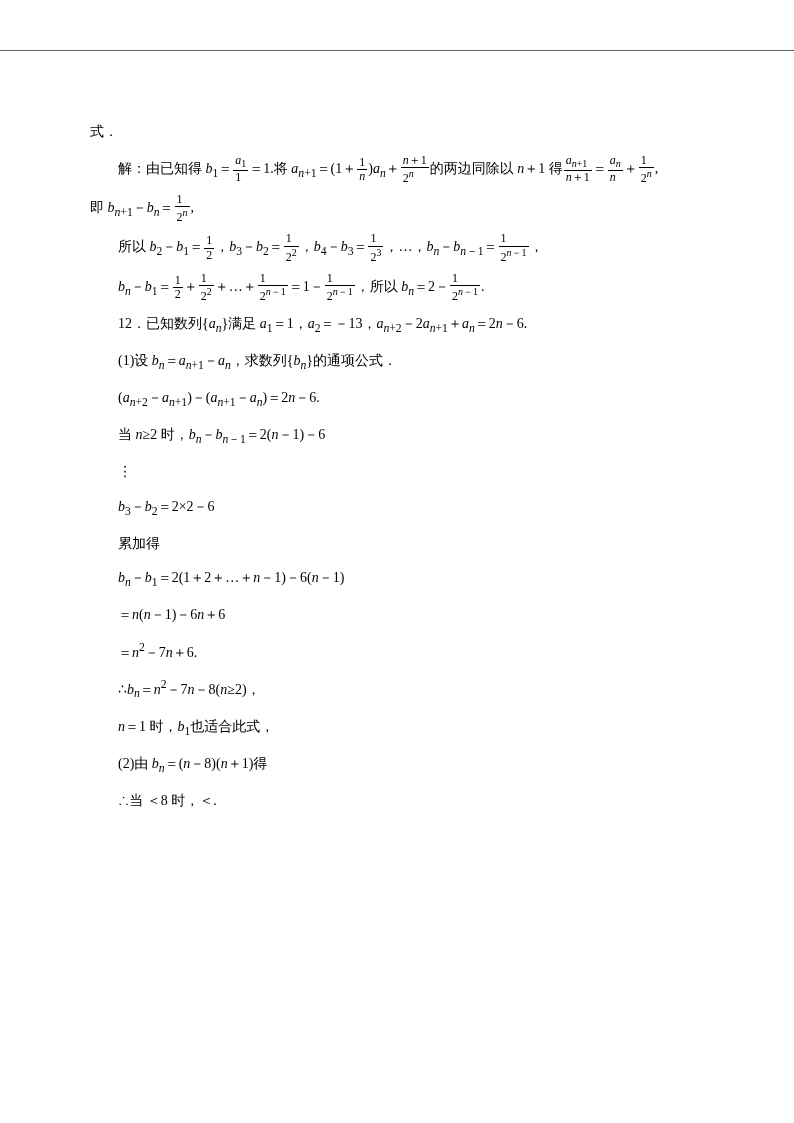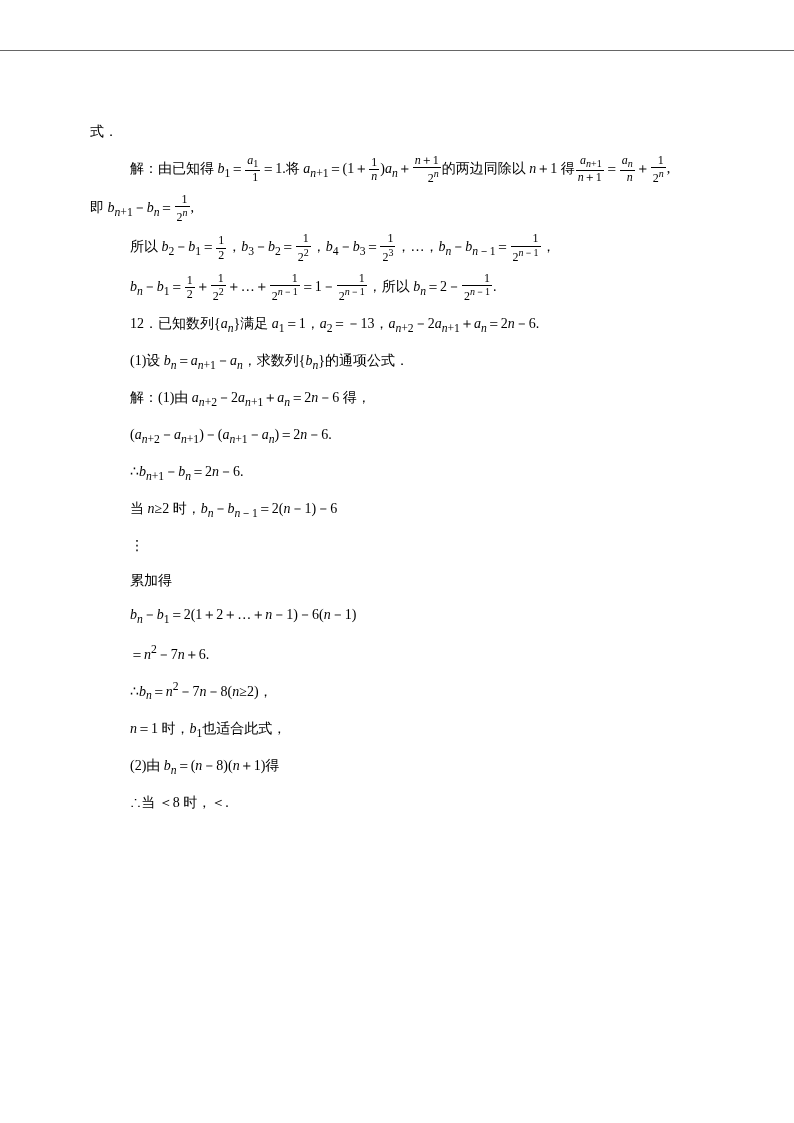--- a/index.html
+++ b/index.html
@@ -16,29 +16,29 @@
   .page {
     padding: 60px 90px 40px 90px;
     border-top: 1px solid #666;
     margin-top: 50px;
   }
   .line {
     margin: 8px 0;
     line-height: 1.9;
   }
   .indent {
-    margin-left: 40px;
+    margin-left: 28px;
   }
   .noindent {
     margin-left: 0;
   }
   .frac {
     display: inline-block;
     vertical-align: middle;
-    text-align: right;
+    text-align: left;
     font-size: 12px;
     line-height: 1.1;
     margin: 0 1px;
   }
   .frac .num {
     display: block;
     border-bottom: 1px solid #000;
     padding: 0 2px;
   }
   .frac .den {
@@ -51,25 +51,25 @@
 <body>
 
 <div class="page" id="content">
     <div class="line noindent">式．</div>
     <div class="line indent">解：由已知得 <i>b</i><sub>1</sub>＝<span class="frac"><span class="num"><i>a</i><sub>1</sub></span><span class="den">1</span></span>＝1.将 <i>a</i><sub><i>n</i>+1</sub>＝(1＋<span class="frac"><span class="num">1</span><span class="den"><i>n</i></span></span>)<i>a</i><sub><i>n</i></sub>＋<span class="frac"><span class="num"><i>n</i>＋1</span><span class="den">2<sup><i>n</i></sup></span></span>的两边同除以 <i>n</i>＋1 得<span class="frac"><span class="num"><i>a</i><sub><i>n</i>+1</sub></span><span class="den"><i>n</i>＋1</span></span>＝<span class="frac"><span class="num"><i>a</i><sub><i>n</i></sub></span><span class="den"><i>n</i></span></span>＋<span class="frac"><span class="num">1</span><span class="den">2<sup><i>n</i></sup></span></span>,</div>
     <div class="line noindent">即 <i>b</i><sub><i>n</i>+1</sub>－<i>b</i><sub><i>n</i></sub>＝<span class="frac"><span class="num">1</span><span class="den">2<sup><i>n</i></sup></span></span>,</div>
     <div class="line indent">所以 <i>b</i><sub>2</sub>－<i>b</i><sub>1</sub>＝<span class="frac"><span class="num">1</span><span class="den">2</span></span>，<i>b</i><sub>3</sub>－<i>b</i><sub>2</sub>＝<span class="frac"><span class="num">1</span><span class="den">2<sup>2</sup></span></span>，<i>b</i><sub>4</sub>－<i>b</i><sub>3</sub>＝<span class="frac"><span class="num">1</span><span class="den">2<sup>3</sup></span></span>，…，<i>b</i><sub><i>n</i></sub>－<i>b</i><sub><i>n</i>－1</sub>＝<span class="frac"><span class="num">1</span><span class="den">2<sup><i>n</i>－1</sup></span></span>，</div>
     <div class="line indent"><i>b</i><sub><i>n</i></sub>－<i>b</i><sub>1</sub>＝<span class="frac"><span class="num">1</span><span class="den">2</span></span>＋<span class="frac"><span class="num">1</span><span class="den">2<sup>2</sup></span></span>＋…＋<span class="frac"><span class="num">1</span><span class="den">2<sup><i>n</i>－1</sup></span></span>＝1－<span class="frac"><span class="num">1</span><span class="den">2<sup><i>n</i>－1</sup></span></span>，所以 <i>b</i><sub><i>n</i></sub>＝2－<span class="frac"><span class="num">1</span><span class="den">2<sup><i>n</i>－1</sup></span></span>.</div>
     <div class="line indent">12．已知数列{<i>a</i><sub><i>n</i></sub>}满足 <i>a</i><sub>1</sub>＝1，<i>a</i><sub>2</sub>＝－13，<i>a</i><sub><i>n</i>+2</sub>－2<i>a</i><sub><i>n</i>+1</sub>＋<i>a</i><sub><i>n</i></sub>＝2<i>n</i>－6.</div>
     <div class="line indent">(1)设 <i>b</i><sub><i>n</i></sub>＝<i>a</i><sub><i>n</i>+1</sub>－<i>a</i><sub><i>n</i></sub>，求数列{<i>b</i><sub><i>n</i></sub>}的通项公式．</div>
-    <div class="line indent">解：(1)由 <i>a</i><sub><i>n</i>+2</sub>－2<i>a</i><sub><i>n</i>+1</sub>＋<i>a</i><sub><i>n</i></sub>＝2<i>n</i>－6 得，</div>
     <div class="line indent">(<i>a</i><sub><i>n</i>+2</sub>－<i>a</i><sub><i>n</i>+1</sub>)－(<i>a</i><sub><i>n</i>+1</sub>－<i>a</i><sub><i>n</i></sub>)＝2<i>n</i>－6.</div>
-    <div class="line indent">∴<i>b</i><sub><i>n</i>+1</sub>－<i>b</i><sub><i>n</i></sub>＝2<i>n</i>－6.</div>
     <div class="line indent">当 <i>n</i>≥2 时，<i>b</i><sub><i>n</i></sub>－<i>b</i><sub><i>n</i>－1</sub>＝2(<i>n</i>－1)－6</div>
     <div class="line indent">⋮</div>
+    <div class="line indent"><i>b</i><sub>3</sub>－<i>b</i><sub>2</sub>＝2×2－6</div>
     <div class="line indent">累加得</div>
     <div class="line indent"><i>b</i><sub><i>n</i></sub>－<i>b</i><sub>1</sub>＝2(1＋2＋…＋<i>n</i>－1)－6(<i>n</i>－1)</div>
+    <div class="line indent">＝<i>n</i>(<i>n</i>－1)－6<i>n</i>＋6</div>
     <div class="line indent">＝<i>n</i><sup>2</sup>－7<i>n</i>＋6.</div>
     <div class="line indent">∴<i>b</i><sub><i>n</i></sub>＝<i>n</i><sup>2</sup>－7<i>n</i>－8(<i>n</i>≥2)，</div>
     <div class="line indent"><i>n</i>＝1 时，<i>b</i><sub>1</sub>也适合此式，</div>
     <div class="line indent">(2)由 <i>b</i><sub><i>n</i></sub>＝(<i>n</i>－8)(<i>n</i>＋1)得</div>
     <div class="line indent">∴当 ＜8 时，＜.</div>
   </div>
 
 </body></html>

